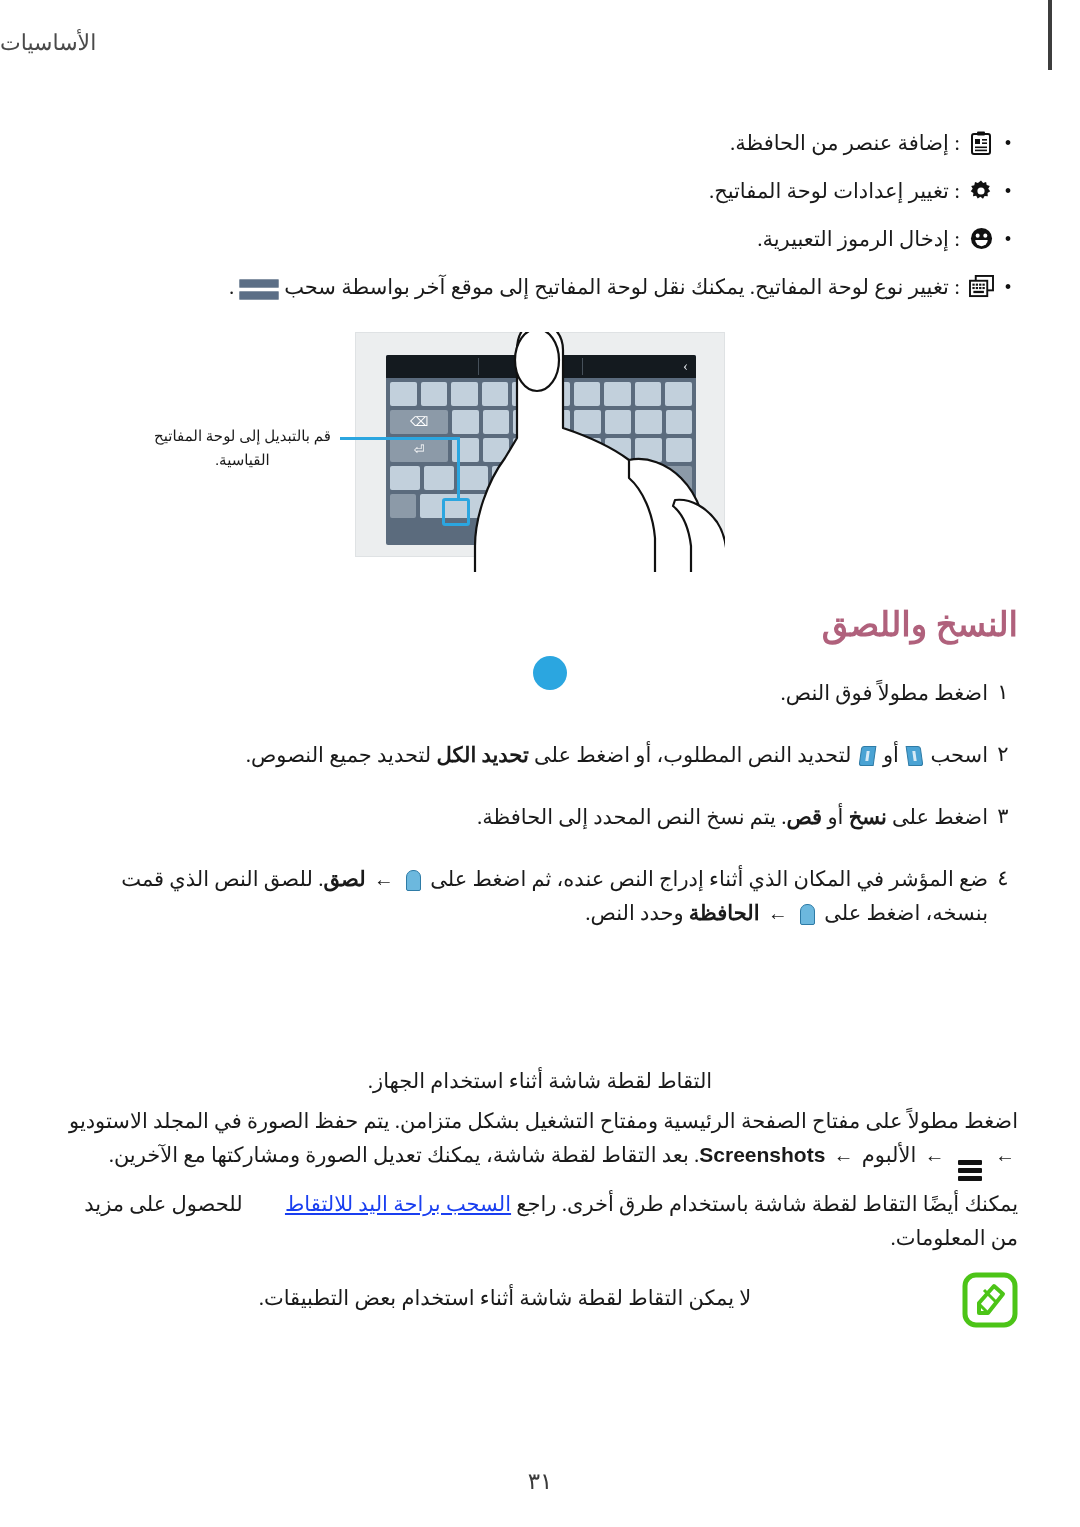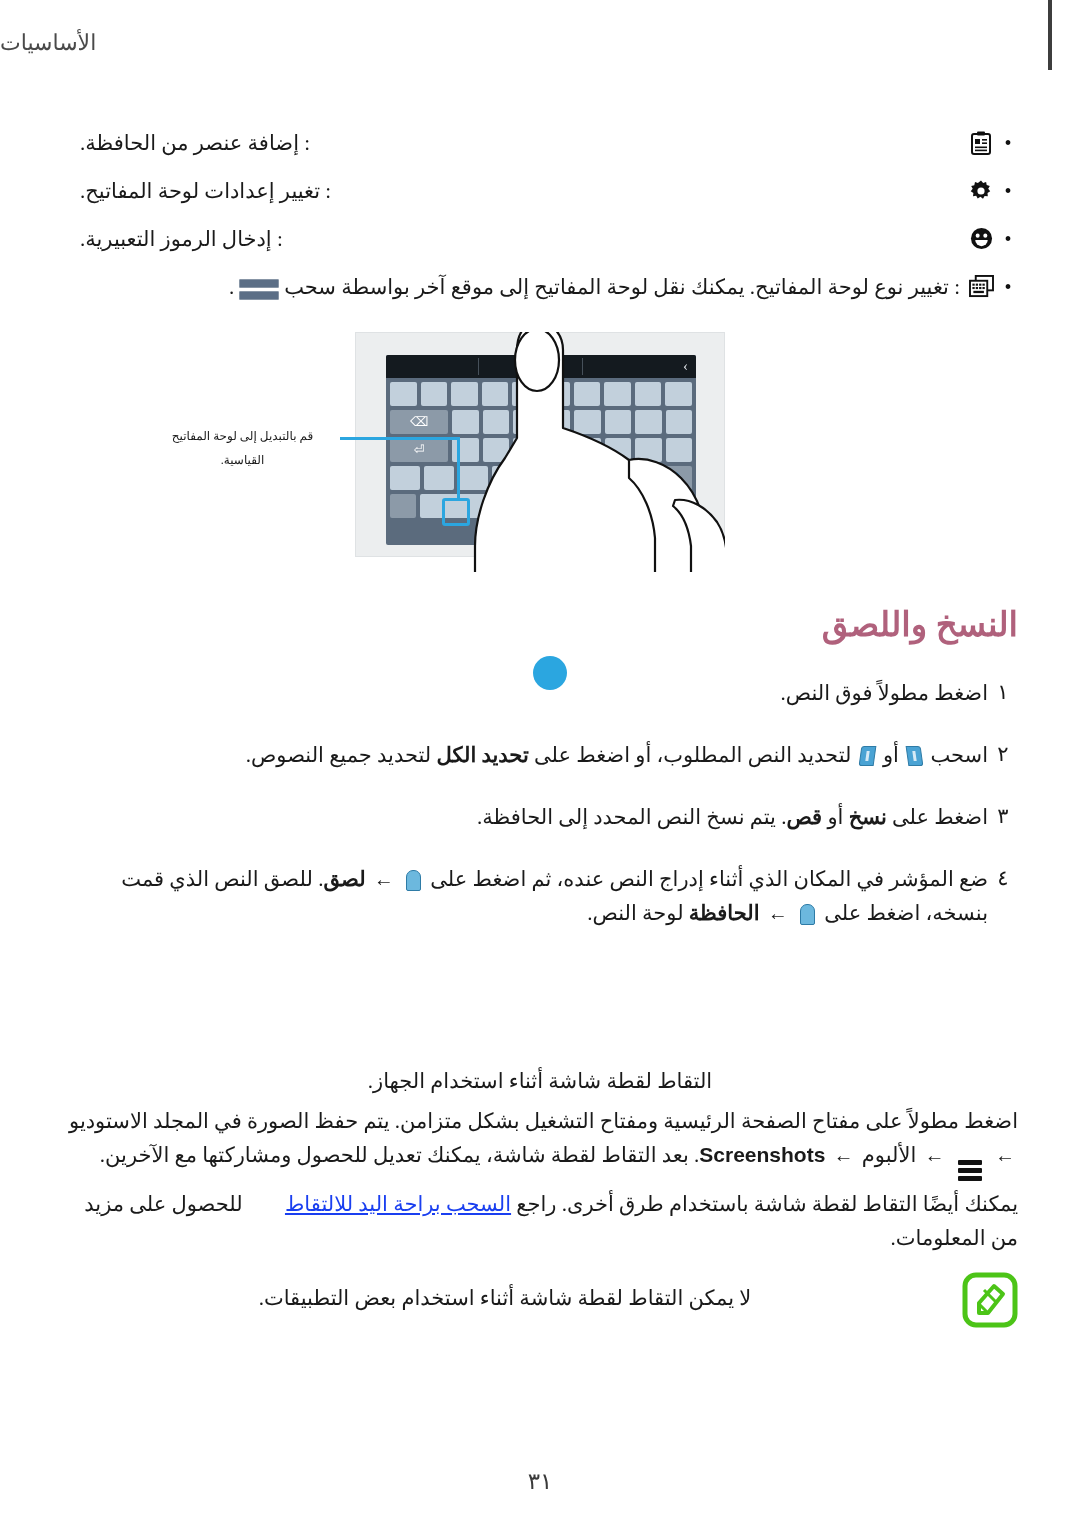--- a/index.html
+++ b/index.html
@@ -85,21 +85,21 @@
     align-items: center;
     justify-content: center;
     margin-right: 2px;
     margin-left: 6px;
     padding-top: 3px;
   }
   .bullet-text {
     flex: 1 1 auto;
     font-size: 21px;
     line-height: 31px;
-    text-align: left;
+    text-align: right;
     color: #1a1a1a;
   }
   .bullet-row.row-wide .bullet-text { text-align: right; }
 
   .inline-drag {
     display: inline-flex;
     flex-direction: column;
     gap: 3px;
     width: 40px;
     vertical-align: middle;
@@ -217,21 +217,21 @@
     width: 3px;
     height: 62px;
     background: #2ba6e0;
   }
   .callout-label {
     position: absolute;
     left: 150px;
     top: 424px;
     width: 185px;
     text-align: center;
-    font-size: 12px;
+    font-size: 15px;
     line-height: 24px;
     color: #1a1a1a;
     direction: rtl;
   }
 
   .hand { position: absolute; left: 355px; top: 10px; width: 370px; height: 240px; pointer-events: none; }
   .touch-dot {
     position: absolute;
     left: 533px;
     top: 334px;
@@ -614,21 +614,21 @@
     <div class="step-row">
       <div class="step-num">٤</div>
       <div class="step-text">
         <span>ضع المؤشر في المكان الذي أثناء إدراج النص عنده، ثم اضغط على</span>
         <span class="cursor-pin"></span>
         <span class="arrow">←</span>
         <b>لصق</b><span>. للصق النص الذي قمت بنسخه، اضغط على</span>
         <span class="cursor-pin"></span>
         <span class="arrow">←</span>
         <b>الحافظة</b>
-        <span>لوحة النص.</span>
+        <span>وحدد النص.</span>
       </div>
     </div>
 
   </div>
 
 
   <div class="para-block">
     <p class="para">التقاط لقطة شاشة أثناء استخدام الجهاز.</p>
 
     <p class="para justified">
@@ -636,21 +636,21 @@
       <b>الاستوديو</b>
       <span class="arrow">←</span>
       <span class="hamburger">
           <span></span>
           <span></span>
           <span></span>
         </span>
       <span class="arrow">←</span>
       <b>الألبوم</b>
       <span class="arrow">←</span>
-      <span class="latin">Screenshots</span><span>. بعد التقاط لقطة شاشة، يمكنك تعديل للحصول ومشاركتها مع الآخرين.</span>
+      <span class="latin">Screenshots</span><span>. بعد التقاط لقطة شاشة، يمكنك تعديل الصورة ومشاركتها مع الآخرين.</span>
     </p>
 
     <p class="para justified">
       <span>يمكنك أيضًا التقاط لقطة شاشة باستخدام طرق أخرى. راجع</span>
       <a class="link" href="#">السحب براحة اليد للالتقاط</a>
       <span>للحصول على مزيد من المعلومات.</span>
     </p>
   </div>
 
   <div class="note">

